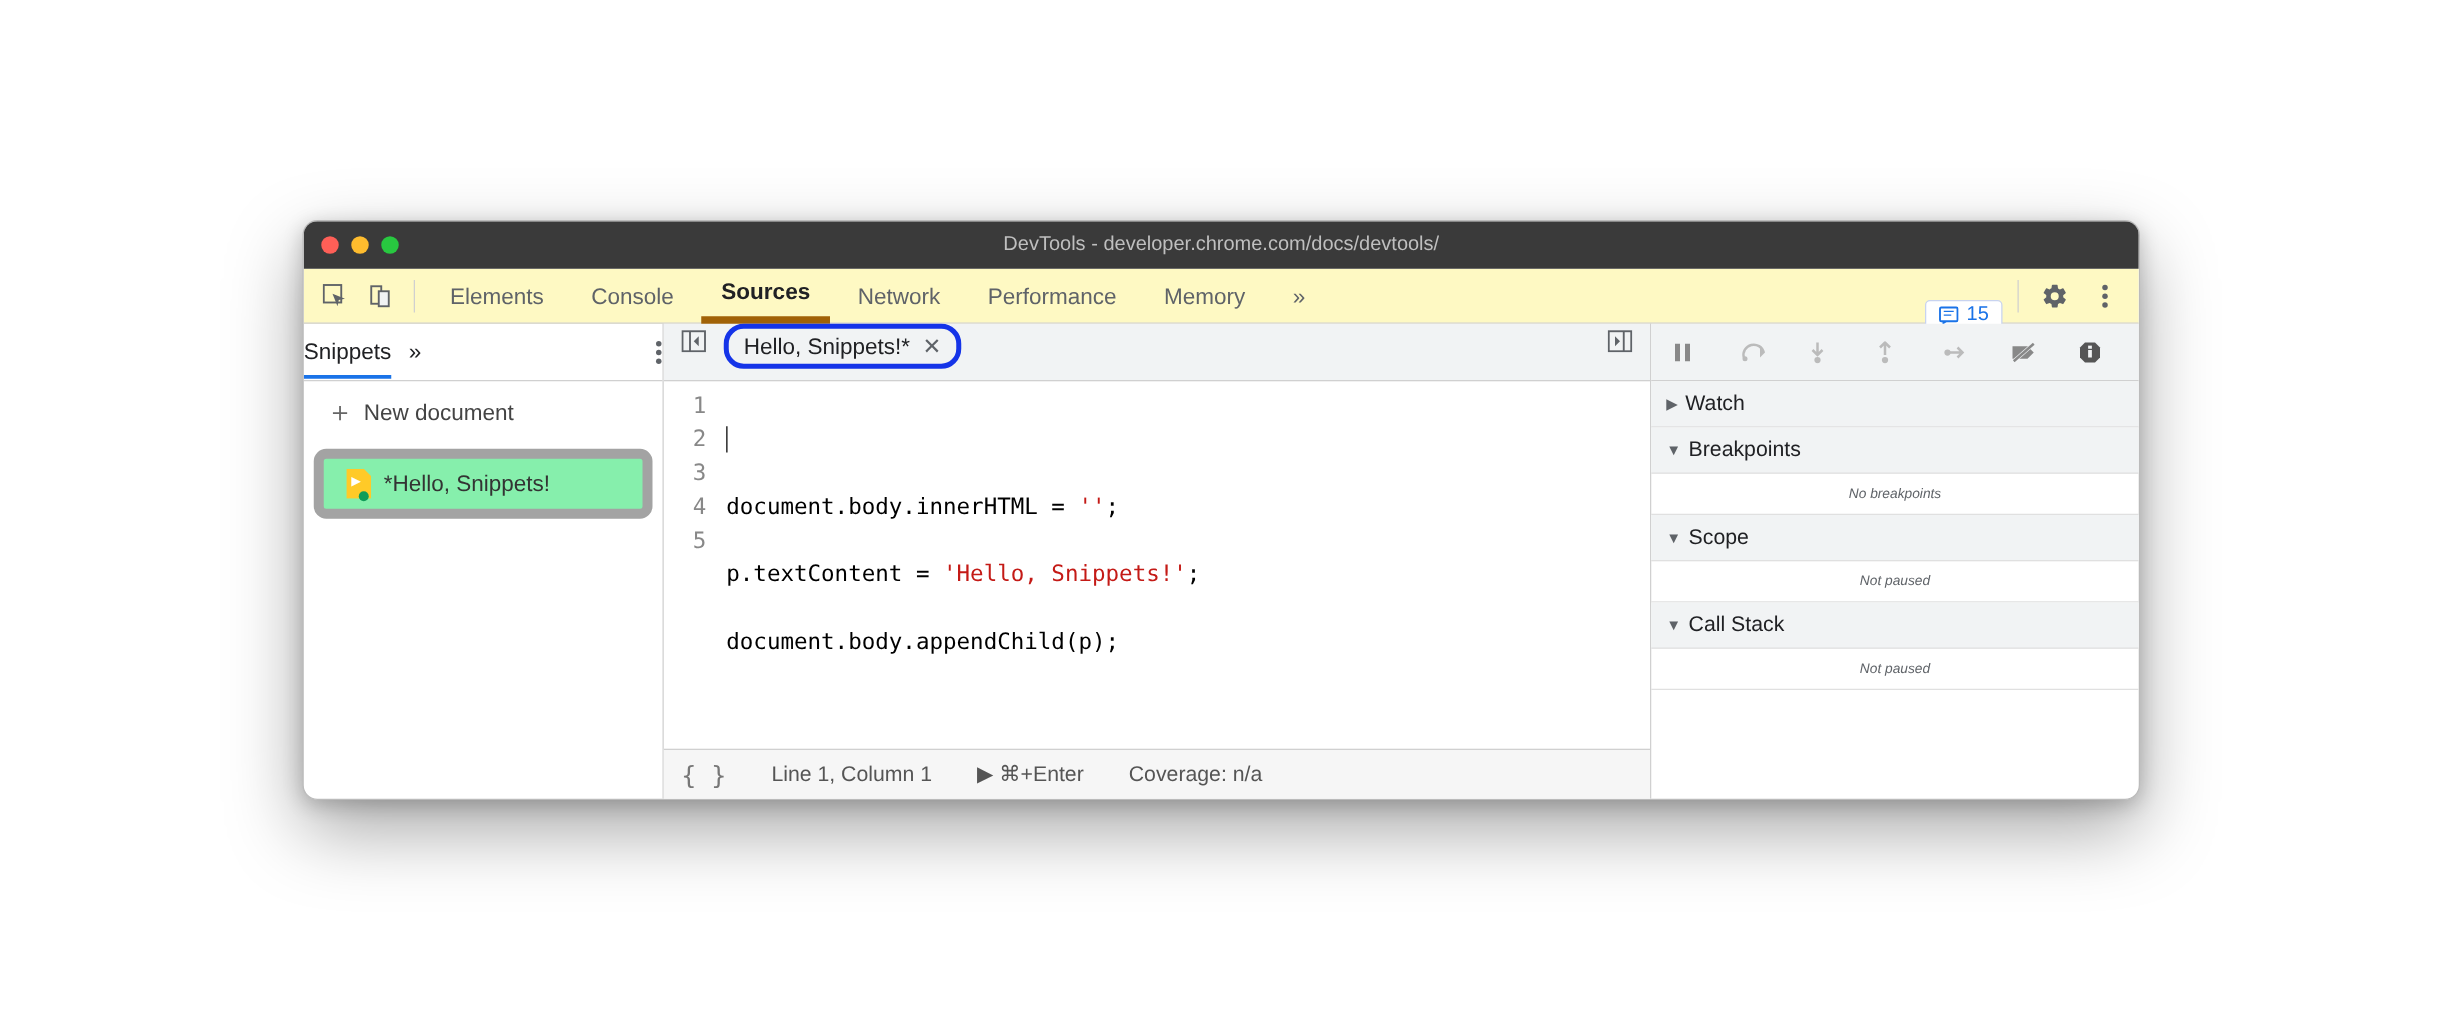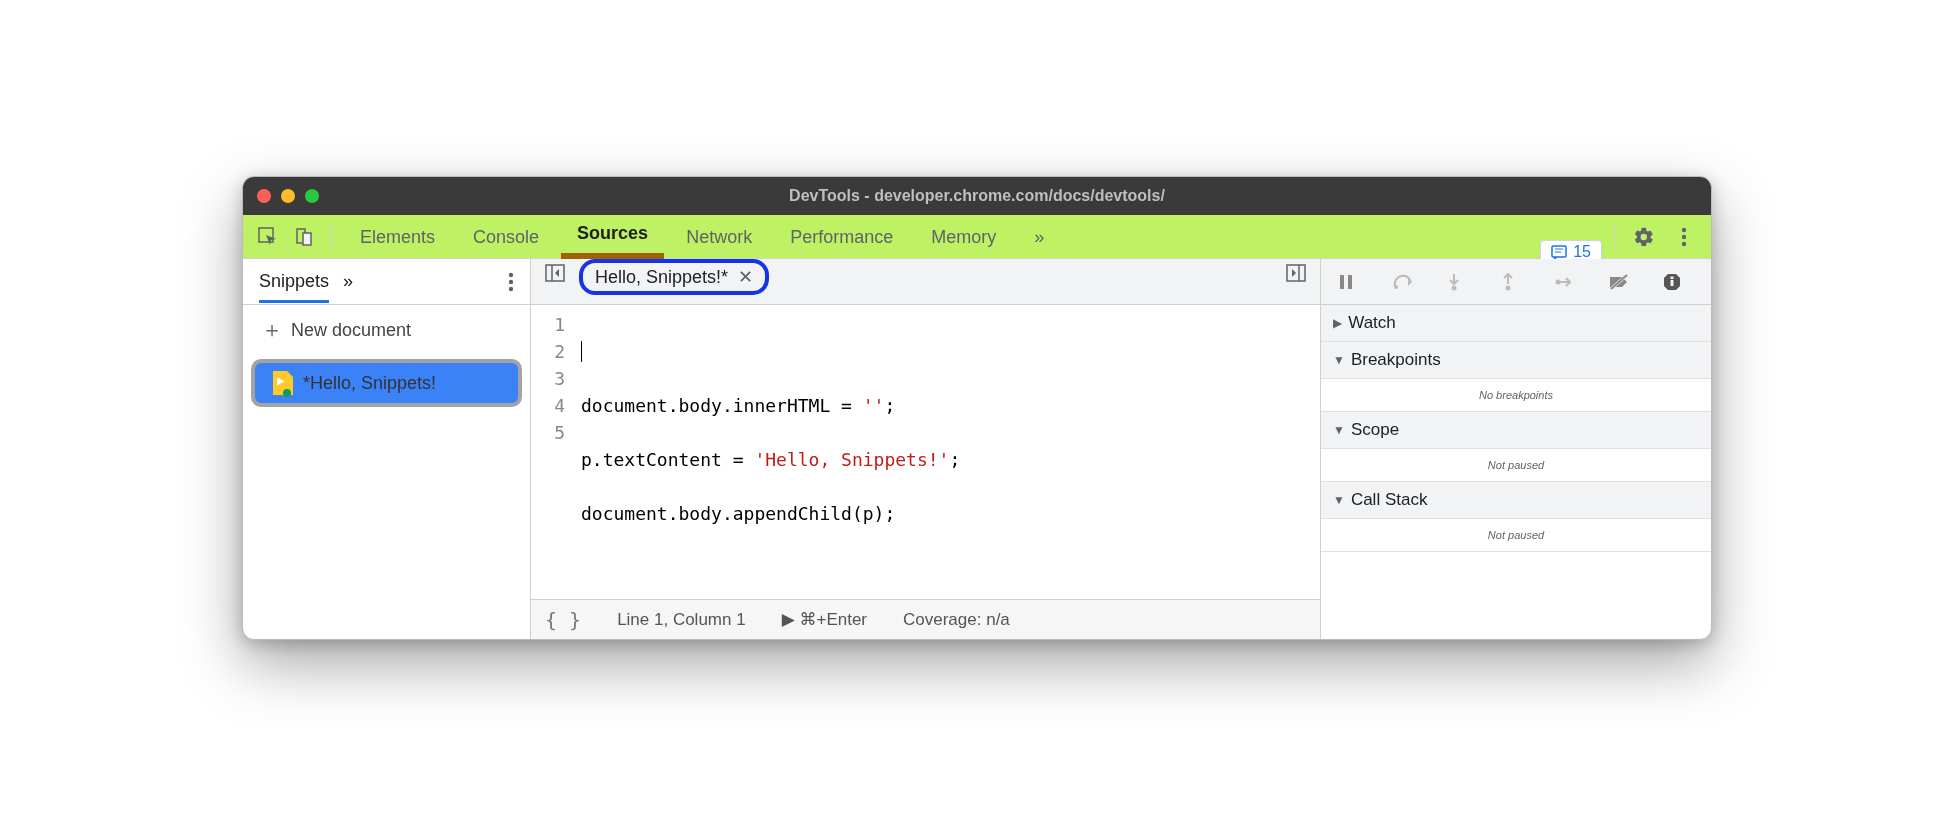--- a/index.html
+++ b/index.html
@@ -31,27 +31,27 @@
   .traffic { display: flex; gap: 10px; }
   .dot { width: 14px; height: 14px; border-radius: 50%; }
   .dot.red { background: #fe5f57; }
   .dot.yellow { background: #febc2e; }
   .dot.green { background: #28c840; }
   .title {
     position: absolute; left: 0; right: 0;
     text-align: center;
     color: #bfbfbf;
     font-size: 16px;
-    font-weight: 700;
+    font-weight: 400;
     pointer-events: none;
   }
   
   .tabbar {
     height: 44px;
-    background: #bef264;
+    background: #fef9c3;
     border-bottom: 1px solid #d0d0d0;
     display: flex;
     align-items: center;
     padding: 0 10px;
     gap: 6px;
     color: #5f6368;
     font-size: 18px;
   }
   .tabbar .iconbtn {
     width: 30px; height: 30px;
@@ -84,39 +84,39 @@
   }
   
   .main { display:flex; height: 380px; }
   
   .leftnav {
     width: 288px; border-right:1px solid #d0d0d0;
     display:flex; flex-direction:column;
   }
   .leftnav .navhead {
     height:46px; display:flex; align-items:center;
-    padding: 0 16px; gap:14px;
+    padding: 0 0; gap:14px;
     border-bottom:1px solid #d0d0d0;
     color:#202124; font-size:18px;
   }
   .leftnav .navhead .snippets-tab {
     border-bottom:3px solid #1a73e8;
     padding-bottom:8px; padding-top:11px;
   }
   .leftnav .navhead .spacer{flex:1;}
   .leftnav .navhead .kebab { cursor:pointer; color:#5f6368;}
   .newsnippet {
     display:flex; align-items:center; gap:8px;
     padding:10px 18px; font-size:18px; color:#444; cursor:pointer;
   }
   .snippet-item {
     display:flex; align-items:center; gap:10px;
     padding:8px 18px; font-size:18px; color:#333;
-    background:#3b82f6;
-    border:4px solid #a3a3a3; border-radius:10px;
+    background:#86efac;
+    border:8px solid #a3a3a3; border-radius:10px;
     margin: 4px 8px;
     position:relative;
   }
   .snippet-icon {
     width:20px;height:24px;background:#ffca28;
     position:relative; display:inline-block;
     clip-path: polygon(0 0, 70% 0, 100% 25%, 100% 100%, 0 100%);
   }
   .snippet-icon::after{
     content:"▶"; position:absolute; left:4px; top:4px; color:#fff; font-size:10px;

